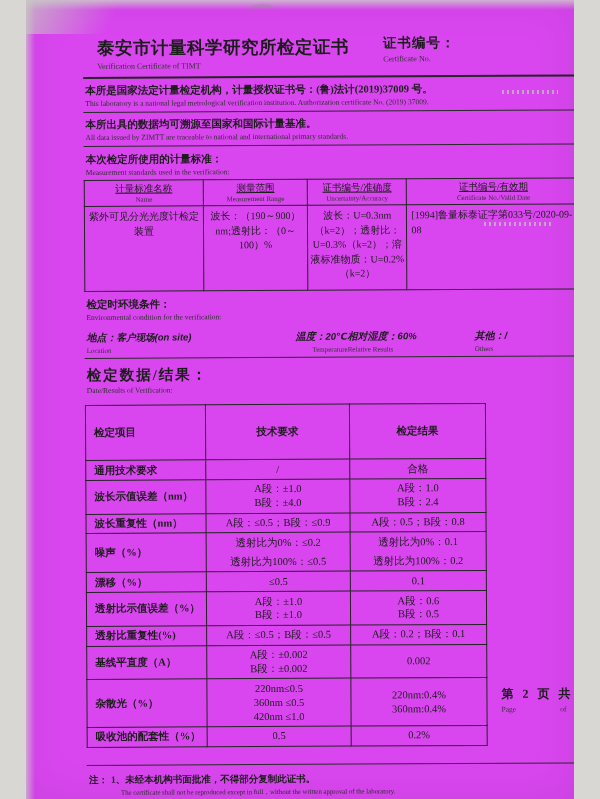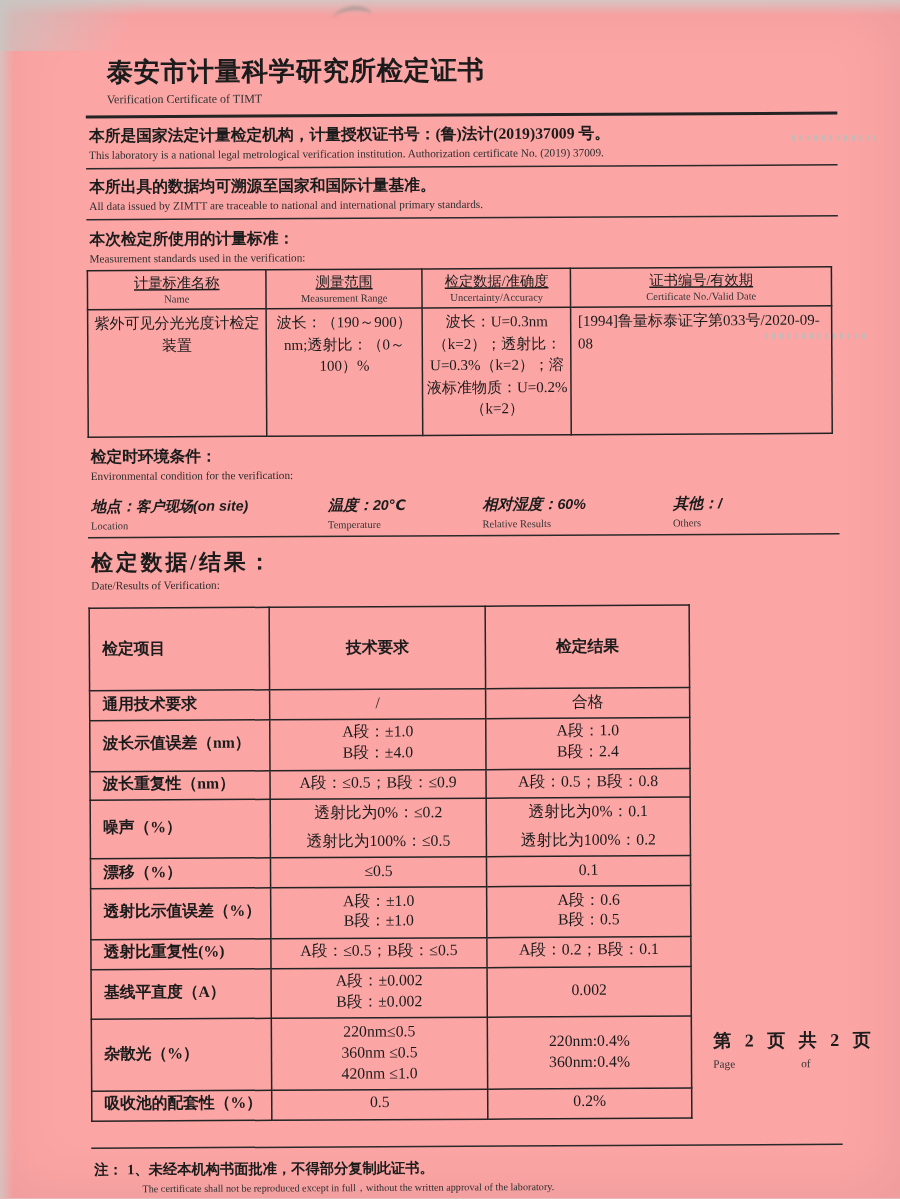--- a/index.html
+++ b/index.html
@@ -1,18 +1,18 @@
 <!DOCTYPE html>
 <html><head>
 <meta charset="utf-8">
 <style>
   html,body { margin:0; padding:0; background:#d8d7d4; }
   .page {
-    position:relative; width:600px; height:799px; margin:0 auto;
-    background:#fca5a5; overflow:hidden;
+    position:relative; width:548px; height:799px; margin:0 auto;
+    background:#d946ef; overflow:hidden;
     font-family:"Liberation Serif","DejaVu Serif",serif;
     color:#1c1c1c;
     box-shadow: inset 0 0 45px rgba(0,0,0,0.07);
   }
   .edge-top { position:absolute; top:0; left:0; right:0; height:10px;
     background:linear-gradient(#cfcecb, rgba(207,206,203,0)); opacity:.8; }
   .edge-left { position:absolute; top:0; left:0; bottom:0; width:9px;
     background:linear-gradient(90deg,#cfcecb, rgba(207,206,203,0)); opacity:.7; }
   .corner-shade { position:absolute; top:0; left:0; width:130px; height:34px;
     background:linear-gradient(115deg,#c6c5c2 0%, rgba(198,197,194,0) 65%); opacity:.8; }
@@ -63,21 +63,21 @@
   .standards-table td.cert-cell { text-align:left; padding-left:4px; }
   .col-name{width:24%;} .col-range{width:21%;} .col-unc{width:20%;} .col-cert{width:35%;}
 
   
   .env-row { display:flex; border-bottom:1.4px solid #2a2a2a; padding:4px 0 3px 2px; margin-top:2px; }
   .env-field { }
   .env-field .line { font-size:10px; white-space:nowrap;font-style:italic; }
   .env-field .lab { font-weight:bold; }
   .env-field .val { font-weight:bold; font-family:"Liberation Sans","DejaVu Sans",sans-serif; font-size:9.5px; }
   .env-field .en { font-size:7px; color:#333; margin-top:2px; }
-  .env-f1{width:158px;} .env-f2{width:103px;} .env-f3{width:127px;} .env-f4{width:100px;}
+  .env-f1{width:158px;} .env-f2{width:103px;text-align:right;} .env-f3{width:127px;} .env-f4{width:100px;}
 
   .results-heading { margin-top:7px; padding-left:2px; }
   .results-heading .cn { font-size:14.5px; font-weight:bold; letter-spacing:2px; }
   .results-heading .en { font-size:7.5px; color:#2e2e2e; margin-top:1px; }
 
   
   .results-table { width:401px; margin-top:10px; table-layout:fixed; }
   .results-table th, .results-table td { border:1.2px solid #242424; font-size:10.5px; }
   .results-table { border:1.8px solid #1b1b1b; }
   .results-table th { font-weight:bold; padding:20px 6px; }
@@ -112,20 +112,24 @@
   <div class="noise noise2"></div>
 
   <div class="content">
 
     <div class="doc-header">
       <div class="title-block">
         <h1 class="doc-title">泰安市计量科学研究所检定证书</h1>
         <div class="sub-en">Verification Certificate of TIMT</div>
       </div>
       <div class="certno-block">
+        <div class="certno-labels">
+          <div class="certno-cn">证书编号：</div>
+          <div class="sub-en">Certificate No.</div>
+        </div>
       </div>
     </div>
     <hr class="rule-thick">
 
     <div class="statement">
       <div class="cn">本所是国家法定计量检定机构，计量授权证书号：(鲁)法计(2019)37009 号。</div>
       <div class="en">This laboratory is a national legal metrological verification institution. Authorization certificate No. (2019) 37009.</div>
     </div>
     <div class="statement">
       <div class="cn">本所出具的数据均可溯源至国家和国际计量基准。</div>
@@ -147,21 +151,21 @@
         <tr>
           <th>
             <div class="hd-cn">计量标准名称</div>
             <div class="hd-en">Name</div>
           </th>
           <th>
             <div class="hd-cn">测量范围</div>
             <div class="hd-en">Measurement Range</div>
           </th>
           <th>
-            <div class="hd-cn">检定数据/准确度</div>
+            <div class="hd-cn">证书编号/准确度</div>
             <div class="hd-en">Uncertainty/Accuracy</div>
           </th>
           <th>
             <div class="hd-cn">证书编号/有效期</div>
             <div class="hd-en">Certificate No./Valid Date</div>
           </th>
         </tr>
       </thead>
       <tbody>
         <tr>

